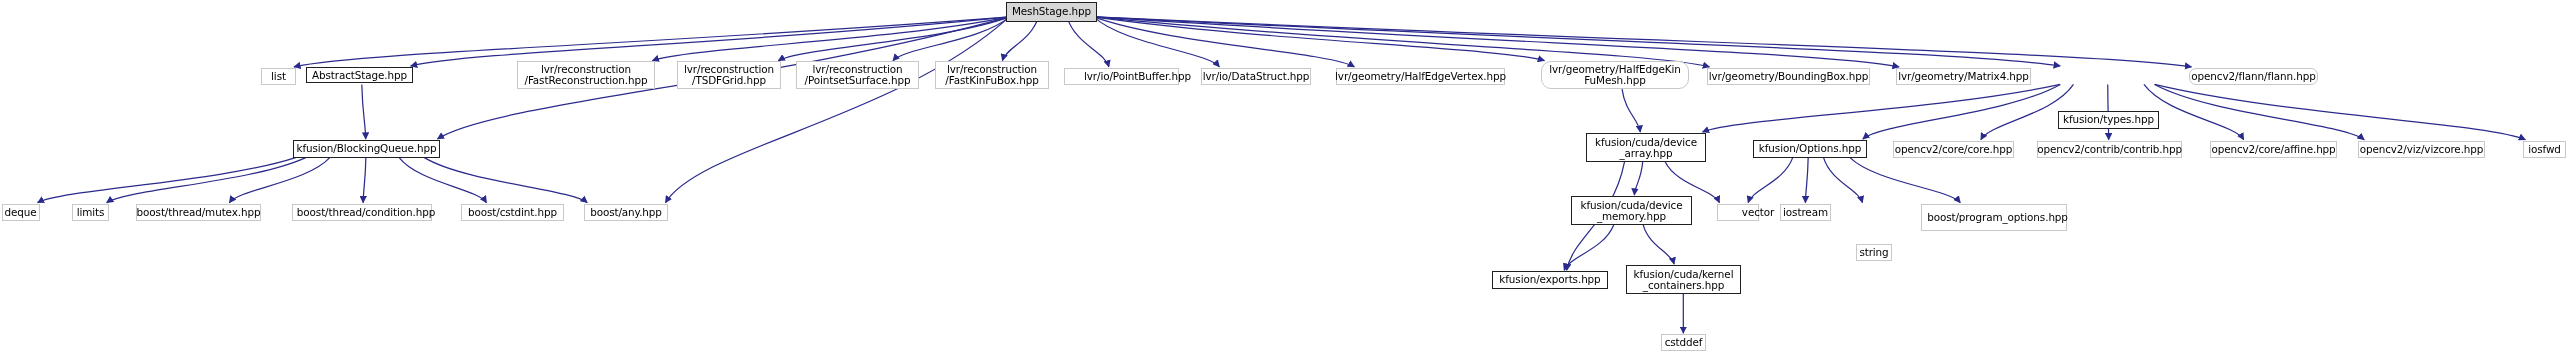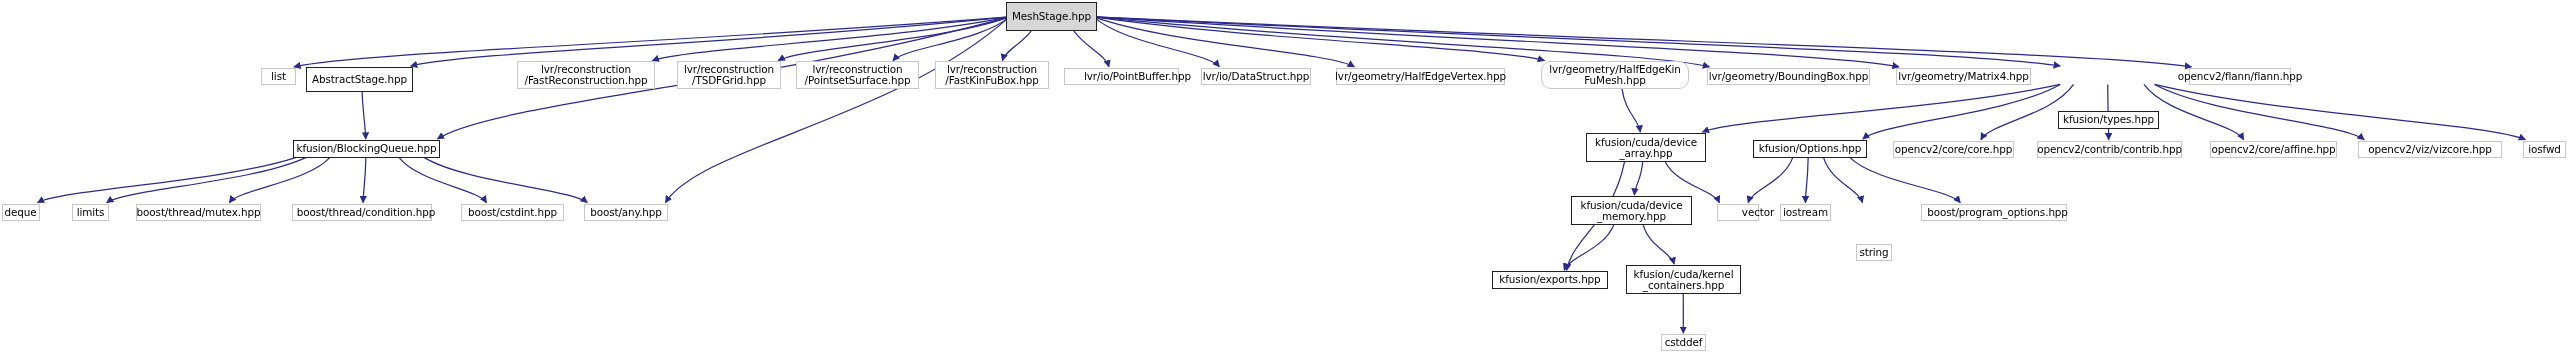--- a/index.html
+++ b/index.html
@@ -92,59 +92,59 @@
       <path d="M 2115.39 211 C 2099.9459699999998 288.55, 2047.62 309.7, 2040.09 352" fill="none" stroke="#2a2a8c" stroke-width="1.6" marker-end="url(#arrow)"></path>
       <path d="M 2168.52 211 C 2182.8622101333335 240.15, 2231.952 248.1, 2239 264" fill="none" stroke="#2a2a8c" stroke-width="1.6" marker-end="url(#arrow)"></path>
       <path d="M 2334.66 205 C 2323.05492 237.45, 2282.28 246.3, 2276.46 264" fill="none" stroke="#2a2a8c" stroke-width="1.6" marker-end="url(#arrow)"></path>
       <path d="M 2354.68 205 C 2354.0276799999997 237.45, 2351.44 246.3, 2351.08 264" fill="none" stroke="#2a2a8c" stroke-width="1.6" marker-end="url(#arrow)"></path>
       <path d="M 2374.59 205 C 2384.57283 237.45, 2420.22 246.3, 2425.29 264" fill="none" stroke="#2a2a8c" stroke-width="1.6" marker-end="url(#arrow)"></path>
       <path d="M 2408.8 205 C 2441.632 237.45, 2538.4 246.3, 2552.8 264" fill="none" stroke="#2a2a8c" stroke-width="1.6" marker-end="url(#arrow)"></path>
       <path d="M 2101.35 293 C 2088.35325 325.45, 2043.3 334.3, 2036.85 352" fill="none" stroke="#2a2a8c" stroke-width="1.6" marker-end="url(#arrow)"></path>
       <path d="M 2139.74 293 C 2147.5146799999998 321.05, 2175.92 328.7, 2179.94 344" fill="none" stroke="#2a2a8c" stroke-width="1.6" marker-end="url(#arrow)"></path>
       <path d="M 2192 383 C 2192 411.05, 2192 418.7, 2192 434" fill="none" stroke="#2a2a8c" stroke-width="1.6" marker-end="url(#arrow)"></path>
     </svg>
-<div class="node root" style="left: 1006px; top: 1.5px; width: 91px; height: 29px;">MeshStage.hpp</div>
+<div class="node root" style="left: 1006px; top: 1.5px; width: 91px; height: 20px;">MeshStage.hpp</div>
     <div class="node" style="left: 261px; top: 68px; width: 35px; height: 17px;">list</div>
-    <div class="node strong" style="left: 306px; top: 67px; width: 107px; height: 25px;">AbstractStage.hpp</div>
+    <div class="node strong" style="left: 306px; top: 67px; width: 107px; height: 16px;">AbstractStage.hpp</div>
     <div class="node" style="left: 517px; top: 61px; width: 138px; height: 28px;">lvr/reconstruction
 /FastReconstruction.hpp</div>
     <div class="node" style="left: 677px; top: 61px; width: 104px; height: 28px;">lvr/reconstruction
 /TSDFGrid.hpp</div>
     <div class="node" style="left: 796px; top: 61px; width: 123px; height: 28px;">lvr/reconstruction
 /PointsetSurface.hpp</div>
     <div class="node" style="left: 935px; top: 61px; width: 114px; height: 28px;">lvr/reconstruction
 /FastKinFuBox.hpp</div>
     <div class="node" style="left: 1064px; top: 68px; width: 115px; height: 17px; padding-left: 32px;">lvr/io/PointBuffer.hpp</div>
     <div class="node" style="left: 1201px; top: 68px; width: 110px; height: 17px;">lvr/io/DataStruct.hpp</div>
     <div class="node" style="left: 1336px; top: 68px; width: 169px; height: 17px;">lvr/geometry/HalfEdgeVertex.hpp</div>
     <div class="node" style="left: 1541px; top: 61px; width: 148px; height: 28px; border-radius: 10px;">lvr/geometry/HalfEdgeKin
 FuMesh.hpp</div>
     <div class="node" style="left: 1707px; top: 68px; width: 163px; height: 17px;">lvr/geometry/BoundingBox.hpp</div>
     <div class="node" style="left: 1896px; top: 68px; width: 135px; height: 17px;">lvr/geometry/Matrix4.hpp</div>
     <div class="node strong" style="left: 2058px; top: 67px; width: 101px; height: 17.7px; margin-top: 44px;">kfusion/types.hpp</div>
-    <div class="node" style="left: 2189px; top: 68px; width: 102px; height: 17px;">opencv2/flann/flann.hpp</div>
+    <div class="node" style="left: 2189px; top: 68px; width: 129px; height: 17px; border-radius: 7px;">opencv2/flann/flann.hpp</div>
     <div class="node strong" style="left: 293px; top: 140px; width: 147px; height: 17.7px;">kfusion/BlockingQueue.hpp</div>
     <div class="node strong" style="left: 1586px; top: 133px; width: 120px; height: 29px;">kfusion/cuda/device
 _array.hpp</div>
     <div class="node strong" style="left: 1753px; top: 140px; width: 114px; height: 17.7px;">kfusion/Options.hpp</div>
     <div class="node" style="left: 1893px; top: 141px; width: 121px; height: 17px;">opencv2/core/core.hpp</div>
     <div class="node" style="left: 2037px; top: 141px; width: 145px; height: 17px;">opencv2/contrib/contrib.hpp</div>
     <div class="node" style="left: 2210px; top: 141px; width: 127px; height: 17px;">opencv2/core/affine.hpp</div>
-    <div class="node" style="left: 2358px; top: 141px; width: 144px; height: 17px;">opencv2/viz/vizcore.hpp</div>
+    <div class="node" style="left: 2358px; top: 141px; width: 127px; height: 17px;">opencv2/viz/vizcore.hpp</div>
     <div class="node" style="left: 2523px; top: 141px; width: 43px; height: 17px;">iosfwd</div>
     <div class="node" style="left: 1.5px; top: 204px; width: 38px; height: 17px;">deque</div>
     <div class="node" style="left: 72px; top: 204px; width: 37px; height: 17px;">limits</div>
     <div class="node" style="left: 136px; top: 204px; width: 125px; height: 17px;">boost/thread/mutex.hpp</div>
     <div class="node" style="left: 292px; top: 204px; width: 140px; height: 17px; padding-left: 8px;">boost/thread/condition.hpp</div>
     <div class="node" style="left: 461px; top: 204px; width: 103px; height: 17px;">boost/cstdint.hpp</div>
     <div class="node" style="left: 584px; top: 204px; width: 84px; height: 17px;">boost/any.hpp</div>
     <div class="node strong" style="left: 1571px; top: 196px; width: 121px; height: 29px;">kfusion/cuda/device
 _memory.hpp</div>
     <div class="node" style="left: 1717px; top: 204px; width: 37px; height: 17px; padding-left: 40px;">vector</div>
     <div class="node" style="left: 1780px; top: 204px; width: 51px; height: 17px;">iostream</div>
     <div class="node" style="left: 1856px; top: 204px; width: 36px; height: 17px; margin-top: 40px;">string</div>
-    <div class="node" style="left: 1921px; top: 204px; width: 146px; height: 17px; padding-left: 7px;">boost/program_options.hpp</div>
+    <div class="node" style="left: 1921px; top: 204px; width: 146px; height: 27px; padding-left: 7px;">boost/program_options.hpp</div>
     <div class="node strong" style="left: 1492px; top: 271px; width: 116px; height: 17.7px;">kfusion/exports.hpp</div>
     <div class="node strong" style="left: 1626px; top: 265px; width: 115px; height: 29px;">kfusion/cuda/kernel
 _containers.hpp</div>
     <div class="node" style="left: 1661px; top: 334px; width: 45px; height: 17px;">cstddef</div>
   </div>
 
 
 </body></html>

